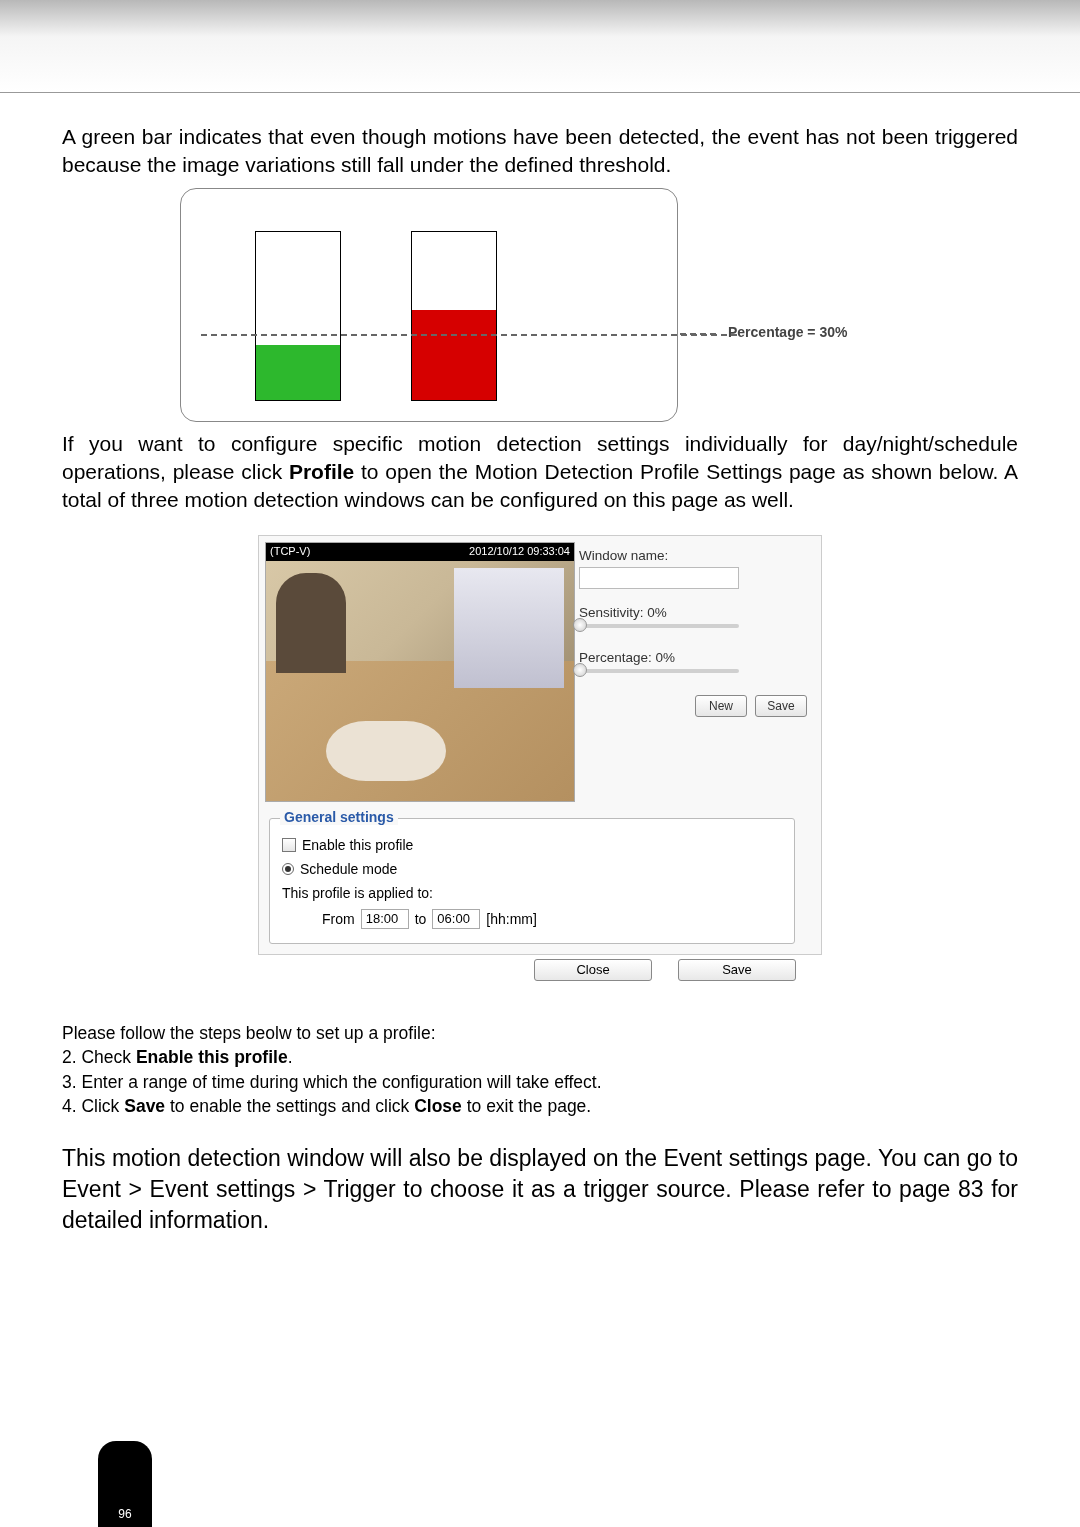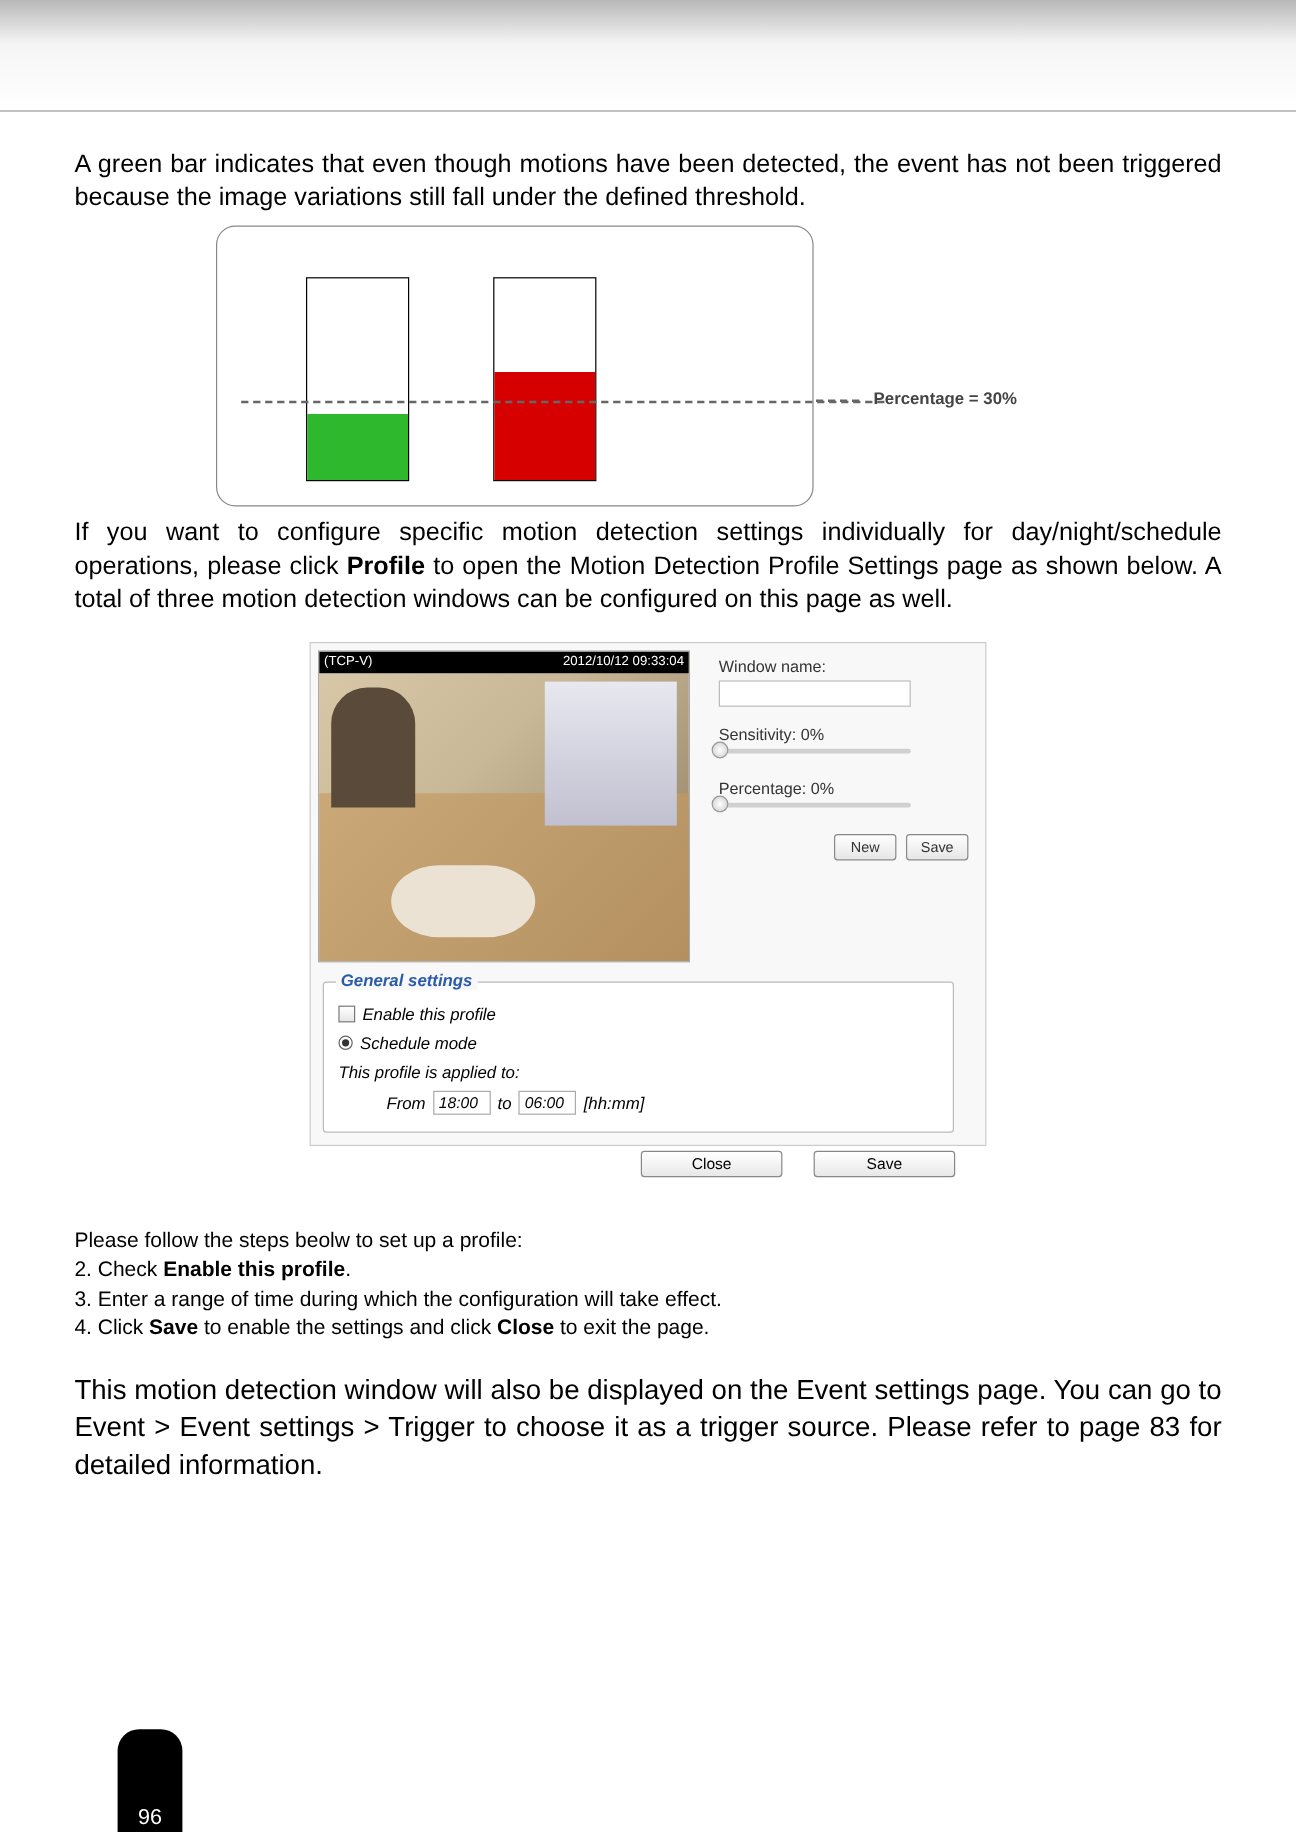--- a/index.html
+++ b/index.html
@@ -84,21 +84,21 @@
   }
   
   
   .panel-box {
     width: 564px;
     margin: 20px auto 4px auto;
     border: 1px solid #ccc;
     background: #f8f8f8;
     padding: 6px 6px 6px 6px;
   }
-  .top-row { display: flex; gap: 20px; }
+  .top-row { display: flex; gap: 0; }
   
   .preview {
     width: 310px;
     height: 260px;
     border: 1px solid #aaa;
     background: linear-gradient(135deg, #d9c9a8 0%, #c9b897 40%, #8a7a5e 100%);
     position: relative;
     overflow: hidden;
   }
   .preview .titlebar {
@@ -186,21 +186,20 @@
   }
   
   .gensettings {
     margin: 16px 20px 4px 4px;
     border: 1px solid #bbb;
     border-radius: 3px;
     padding: 10px 12px 14px 12px;
     font-size: 14px;
     position: relative;
     background: #fff;
-    font-style: italic;
   }
   .gensettings .legend {
     position: absolute;
     top: -10px;
     left: 10px;
     background: #f8f8f8;
     padding: 0 4px;
     color: #2a5aa8;
     font-weight: bold;
     font-size: 14px;
@@ -266,21 +265,21 @@
     left: 98px;
     bottom: 0;
     width: 54px;
     height: 86px;
     background: #000;
     border-radius: 18px 18px 0 0;
     color: #fff;
     display: flex;
     align-items: center;
     justify-content: center;
-    font-size: 18px;
+    font-size: 12px;
     padding-top: 60px;
   }
 </style>
 </head>
 <body>
 
 <div class="page">
   <div class="header-bar"></div>
 
   <div class="content">

